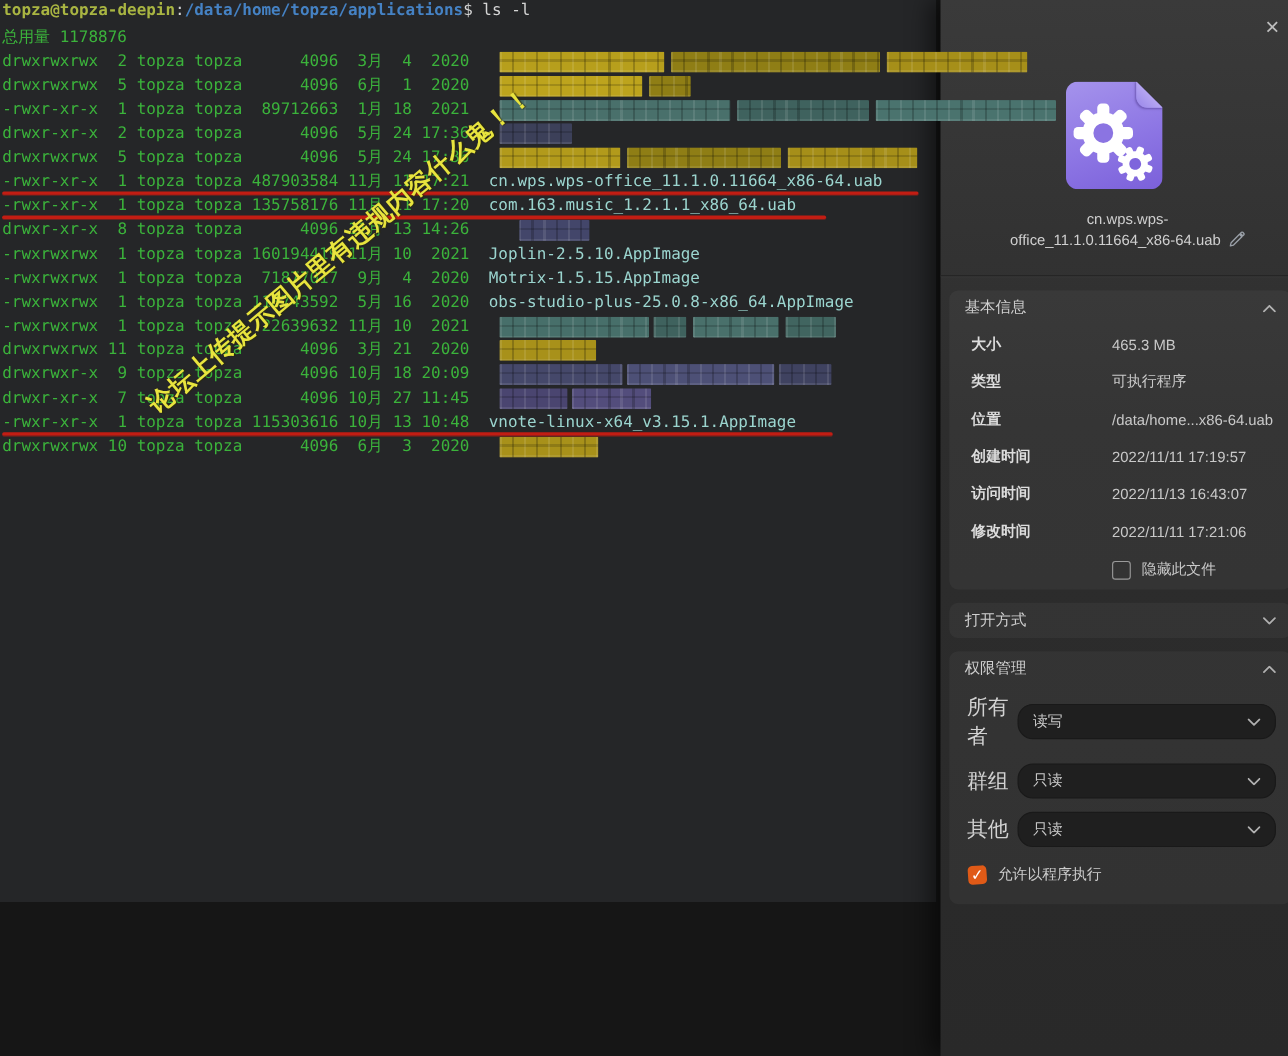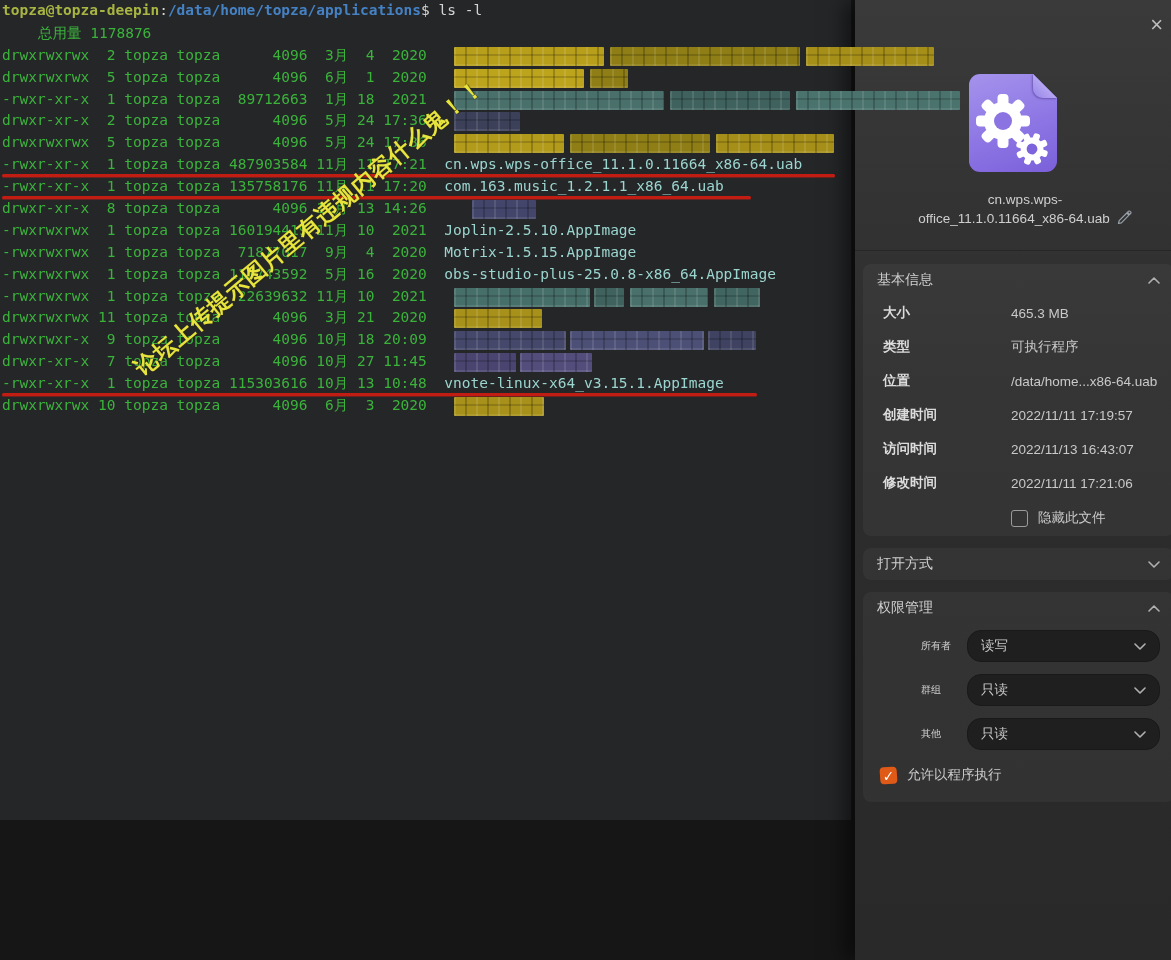--- a/index.html
+++ b/index.html
@@ -8,21 +8,21 @@
 
   
   .terminal{position:absolute;left:0;top:0;width:851px;height:820px;background:#252628;
     font-family:"DejaVu Sans Mono","Liberation Mono",monospace;font-size:14.5px;color:#d4d4d4;
     padding:2px 0 0 2px;box-sizing:border-box;}
   .tline{height:21.9px;white-space:pre;}
   .uh{color:#a9b542;font-weight:bold;}
   .pw{color:#d4d4d4;}
   .ppath{color:#4582c4;font-weight:bold;}
   .cmd{color:#d4d4d4;}
-  .total{color:#3bb33b;margin-left:36px;}
+  .total{color:#3bb33b;}
   .trow{position:relative;height:21.9px;white-space:pre;}
   .meta{color:#3bb33b;}
   .fname{color:#9bd5cf;}
   .mosaic{position:absolute;top:1px;height:19px;z-index:1;border-radius:1px;
     background-image:
       repeating-linear-gradient(90deg,rgba(255,255,255,.10) 0 2px,rgba(0,0,0,0) 2px 11px,rgba(0,0,0,.20) 11px 13px,rgba(0,0,0,0) 13px 22px),
       repeating-linear-gradient(0deg,rgba(255,255,255,.09) 0 2px,rgba(0,0,0,0) 2px 10px,rgba(0,0,0,.16) 10px 12px,rgba(0,0,0,0) 12px 19px);}
   .redline{position:absolute;left:0;top:19px;height:3px;background:#c21d13;z-index:2;border-radius:2px;
     box-shadow:0 1px 0 rgba(194,29,19,.45);}
   .cursor{display:inline-block;width:8px;height:17px;border:1px solid #3bb33b;vertical-align:-3px;margin-left:2px;}
@@ -55,21 +55,21 @@
   .card-head{display:flex;justify-content:space-between;align-items:center;height:32px;padding:0 14px;
     color:#d0d0d0;font-size:14px;}
   .inforow{display:flex;align-items:center;height:34px;padding:0 6px 0 20px;font-size:13.5px;}
   .ilabel{width:128px;font-weight:bold;color:#dcdcdc;flex:none;}
   .ivalue{color:#c9c9c9;}
   .hide-row{display:flex;align-items:center;gap:10px;height:36px;padding-left:148px;font-size:13.5px;color:#c9c9c9;}
   .cb{width:17px;height:17px;border:1.5px solid #9b9b9b;border-radius:3px;box-sizing:border-box;flex:none;}
   .cb.checked{background:#e05a17;border:none;border-radius:4px;color:#fff;font-size:14px;font-weight:bold;
     display:flex;align-items:center;justify-content:center;transform:rotate(-4deg);}
   .permrow{display:flex;align-items:center;margin:0 14px 12px 16px;}
-  .plabel{width:46px;color:#d2d2d2;font-size:10px;flex:none;margin-left:42px;}
+  .plabel{width:46px;color:#d2d2d2;font-size:19px;flex:none;}
   .select{flex:1;height:30px;background:#1f1f1f;border:1px solid #191919;border-radius:14px;
     display:flex;align-items:center;justify-content:space-between;padding:0 13px;color:#c9c9c9;font-size:13.5px;}
   .exec-row{display:flex;align-items:center;gap:10px;padding:4px 0 18px 17px;font-size:13.5px;color:#cbcbcb;}
   .perms{margin-bottom:-22px;}
 </style>
 </head>
 <body>
 
 <div class="screen">
 

